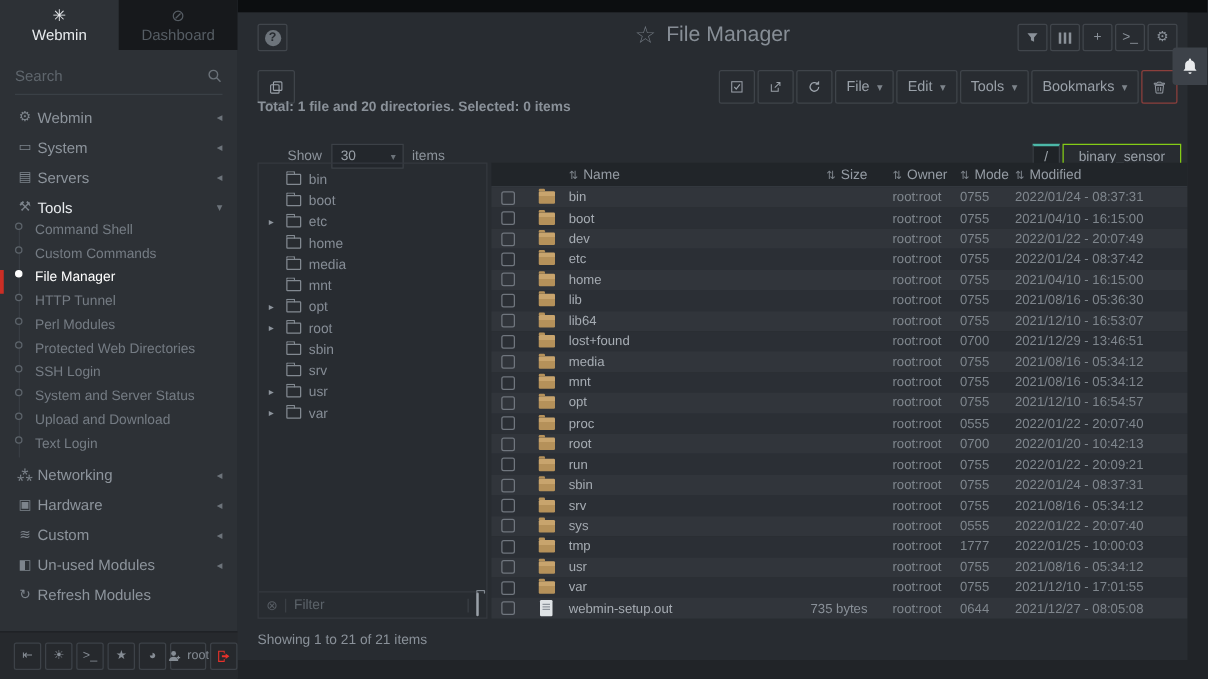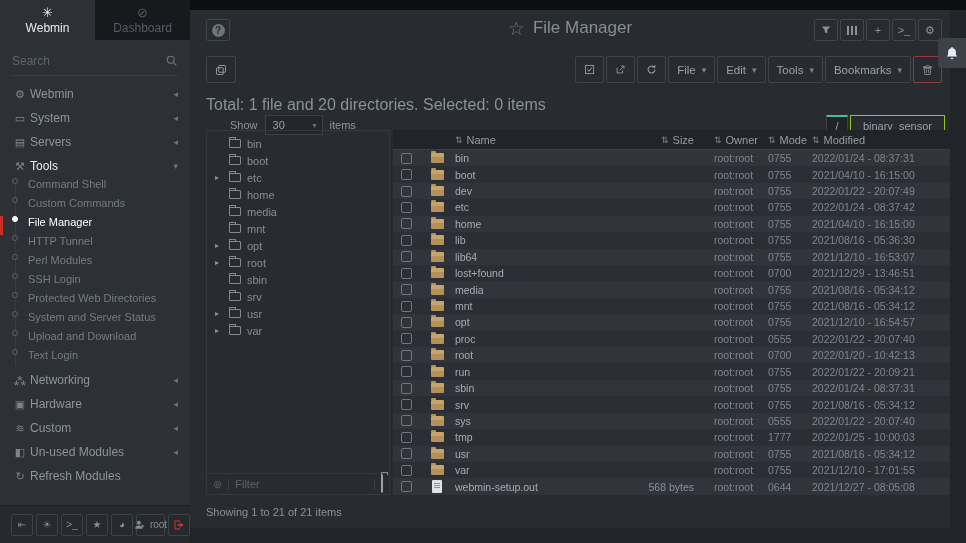--- a/index.html
+++ b/index.html
@@ -52,21 +52,21 @@
   .hdr-btns { position:absolute; right:8px; top:9px; display:flex; gap:2px; }
   .bars { display:inline-flex; gap:2px; }
   .bars i { width:2px; height:9px; background:currentColor; }
 
   .tbar { position:absolute; top:46px; left:16px; right:8px; height:28px; }
   .tbtn { height:27px; min-width:29px; padding:0 8px; border:1px solid #3f444a; border-radius:2px; display:inline-flex; align-items:center; justify-content:center; gap:6px; color:#9aa1a9; font-size:11.5px; cursor:pointer; background:transparent; }
   .tbar-right { position:absolute; right:0; top:0; display:flex; gap:2px; }
   .tbtn .caret { font-size:9px; color:#7d848b; }
   .tbtn.danger { border-color:#8c3f3c; }
 
-  .summary { position:absolute; top:86px; left:16px; font-size:16px; color:#8a9199; }
+  .summary { position:absolute; top:70px; left:16px; font-size:11px; color:#8a9199;font-weight:bold; }
 
   .controls { position:absolute; top:105px; left:16px; right:5px; height:22px; font-size:11px; }
   .controls-left { display:flex; align-items:center; gap:7px;margin-left:24px; }
   .mini-select { position:relative; width:58px; height:20px; border:1px solid #3c4147; background:#23272c; color:#9aa1a8; display:flex; align-items:center; padding-left:7px; cursor:pointer; }
   .mini-select .caret { position:absolute; right:5px; font-size:8px; color:#6c737a; }
   .crumbs { position:absolute; right:0; top:0; display:flex; gap:2px; }
   .crumb-root { width:22px; height:21px; background:#1f2327; border:1px solid #3a3f45; border-top:2px solid #4cb8a8; color:#9aa1a8; display:flex; align-items:center; justify-content:center; font-size:11px; cursor:pointer; }
   .crumb-seg { height:21px; padding:0 12px; border:1px solid #84cc16; color:#99a0a8; display:flex; align-items:center; font-size:11px; cursor:pointer; }
 
   .panes { position:absolute; top:120px; left:16px; right:0; bottom:33px; display:flex; gap:3px; }
@@ -180,25 +180,25 @@
           <div class="m-sub">
     <span class="bullet"></span>
     <span>HTTP Tunnel</span>
   </div>
           <div class="m-sub">
     <span class="bullet"></span>
     <span>Perl Modules</span>
   </div>
           <div class="m-sub">
     <span class="bullet"></span>
+    <span>Protected Web Directories</span>
+  </div>
+          <div class="m-sub">
+    <span class="bullet"></span>
     <span>SSH Login</span>
-  </div>
-          <div class="m-sub">
-    <span class="bullet"></span>
-    <span>Protected Web Directories</span>
   </div>
           <div class="m-sub">
     <span class="bullet"></span>
     <span>System and Server Status</span>
   </div>
           <div class="m-sub">
     <span class="bullet"></span>
     <span>Upload and Download</span>
   </div>
           <div class="m-sub">
@@ -801,21 +801,21 @@
             <div class="frow">
     <div class="col-check">
                 <span class="cbox"></span>
               </div>
     <div class="col-icon">
                 <span class="file-ic"></span>
               </div>
     <div class="col-name">
                 <span>webmin-setup.out</span>
               </div>
-    <div class="col-size">568 bytes</div>
+    <div class="col-size">735 bytes</div>
     <div class="col-owner">root:root</div>
     <div class="col-mode">0644</div>
     <div class="col-mod">2021/12/27 - 08:05:08</div>
   </div>
           </div>
       </div>
     </div>
 
     <div class="card-footer">Showing 1 to 21 of 21 items</div>
   </div>

